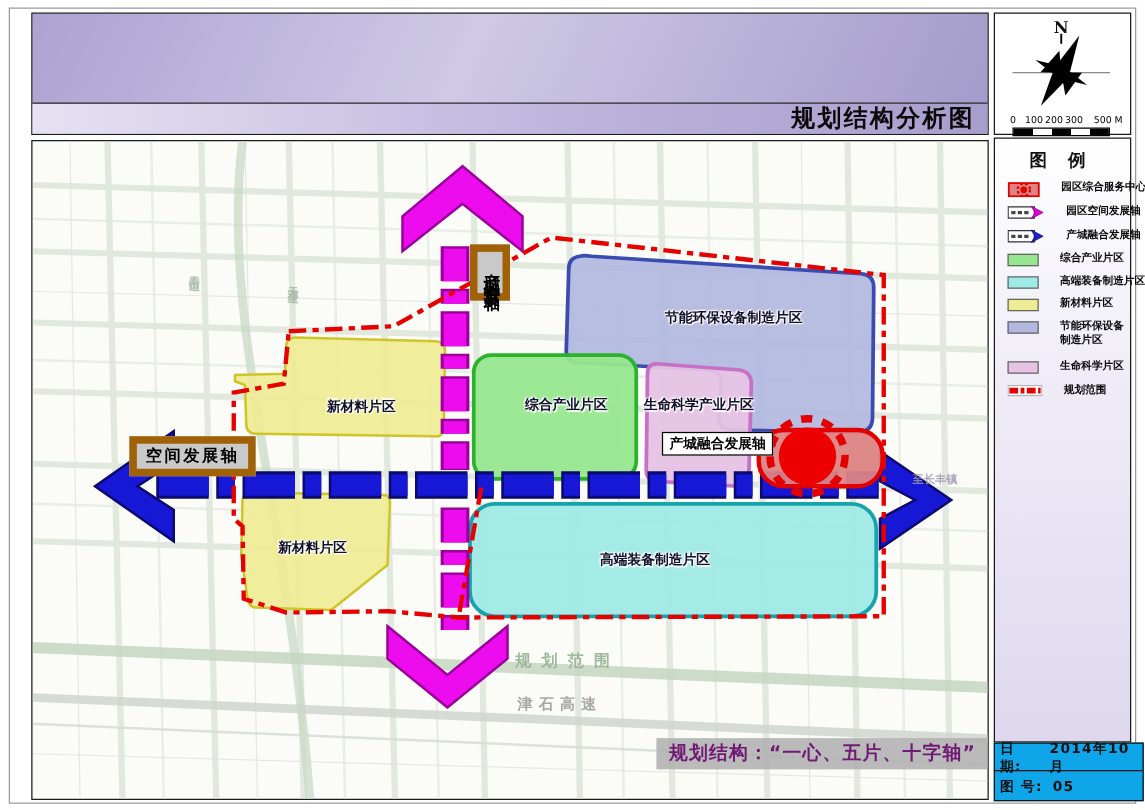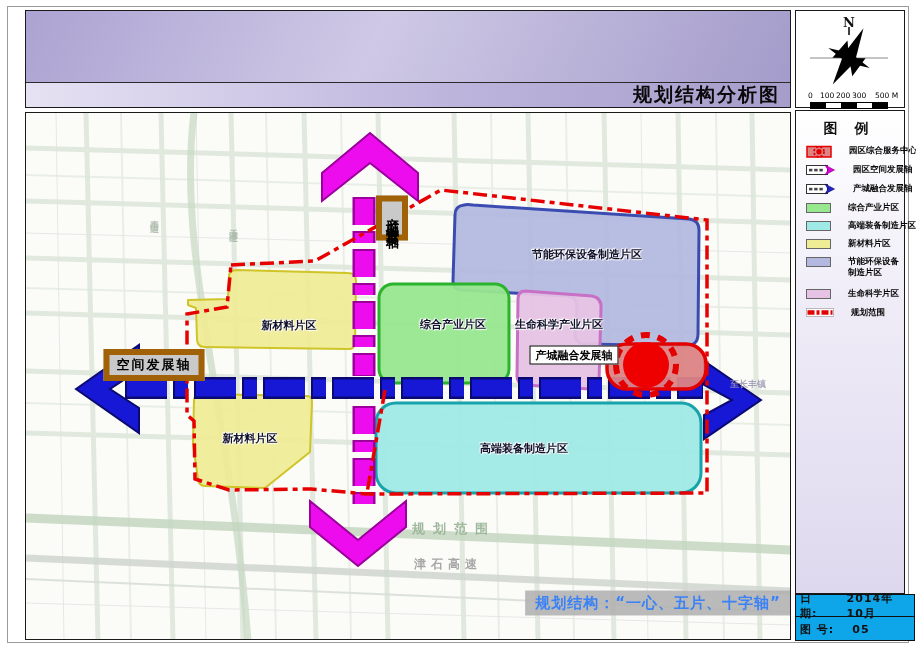--- a/index.html
+++ b/index.html
@@ -37,37 +37,37 @@
   .lrow{position:absolute;left:10px;display:flex;align-items:flex-start;gap:17px;}
   .lrow .sw{flex:0 0 auto;}
   .sw-box{width:25px;height:10px;border:1px solid #666;box-sizing:border-box;margin-top:1px;}
   .llab{font-size:8.5px;font-weight:bold;line-height:11px;white-space:nowrap;color:#0a0a0a;}
 
   .datebox{left:795px;top:594px;width:120px;height:47px;background:#0ea5e9;border:1.5px solid #111;}
   .drow{position:absolute;left:0;width:100%;height:22px;display:flex;align-items:center;
     font-size:11px;font-weight:bold;letter-spacing:1px;box-sizing:border-box;padding:0 4px;}
   .drow1{top:0;border-bottom:1.5px solid #111;}
   .drow2{top:23.5px;}
-  .dval{margin-left:18px;}
+  .dval{margin-left:8px;}
   .dval-center{flex:1;text-align:left;}
 
   
   .mapbox{left:25px;top:112px;width:766px;height:528px;background:#fbfbf8;overflow:hidden;}
   .mapbox svg{position:absolute;left:0;top:0;}
   .maplabel{position:absolute;transform:translate(-50%,-50%);white-space:nowrap;
     font-size:11px;font-weight:bold;color:#10102a;
     text-shadow:0 0 2px #fff,0 0 2px #fff,1px 1px 1px #fff,-1px -1px 1px #fff;font-family:Liberation Serif, serif;}
   .boxedlabel{position:absolute;transform:translate(-50%,-50%);white-space:nowrap;
     background:#c9c9c9;border:6px solid #a16207;font-size:13px;font-weight:bold;
     padding:1px 7px;letter-spacing:2px;color:#000;}
   .vlabel{writing-mode:vertical-rl;padding:6px 1px;letter-spacing:3px;}
   .svc-label{position:absolute;transform:translate(-50%,-50%);white-space:nowrap;
     background:#ffffff;border:1.5px solid #000;font-size:11px;font-weight:bold;padding:1px 5px;color:#000;}
   .caption{position:absolute;transform:translate(-50%,-50%);white-space:nowrap;
-    background:rgba(176,176,176,0.88);color:#3b82f6;font-size:15px;font-weight:bold;
+    background:rgba(176,176,176,0.88);color:#701a75;font-size:15px;font-weight:bold;
     padding:3px 10px;letter-spacing:1px;}
   .bglabel{position:absolute;transform:translate(-50%,-50%);white-space:nowrap;font-weight:bold;}
   .bg-canal{font-size:13px;letter-spacing:8px;color:#9cb69a;opacity:.95;}
   .bg-highway{font-size:12px;letter-spacing:5px;color:#a2a2a2;opacity:.95;}
   .bg-road{font-size:9px;color:#9cae9c;opacity:.75;writing-mode:vertical-rl;letter-spacing:2px;}
   .bg-small{font-size:9px;color:#9a94b2;opacity:.85;}
 </style>
 </head>
 <body>
 

